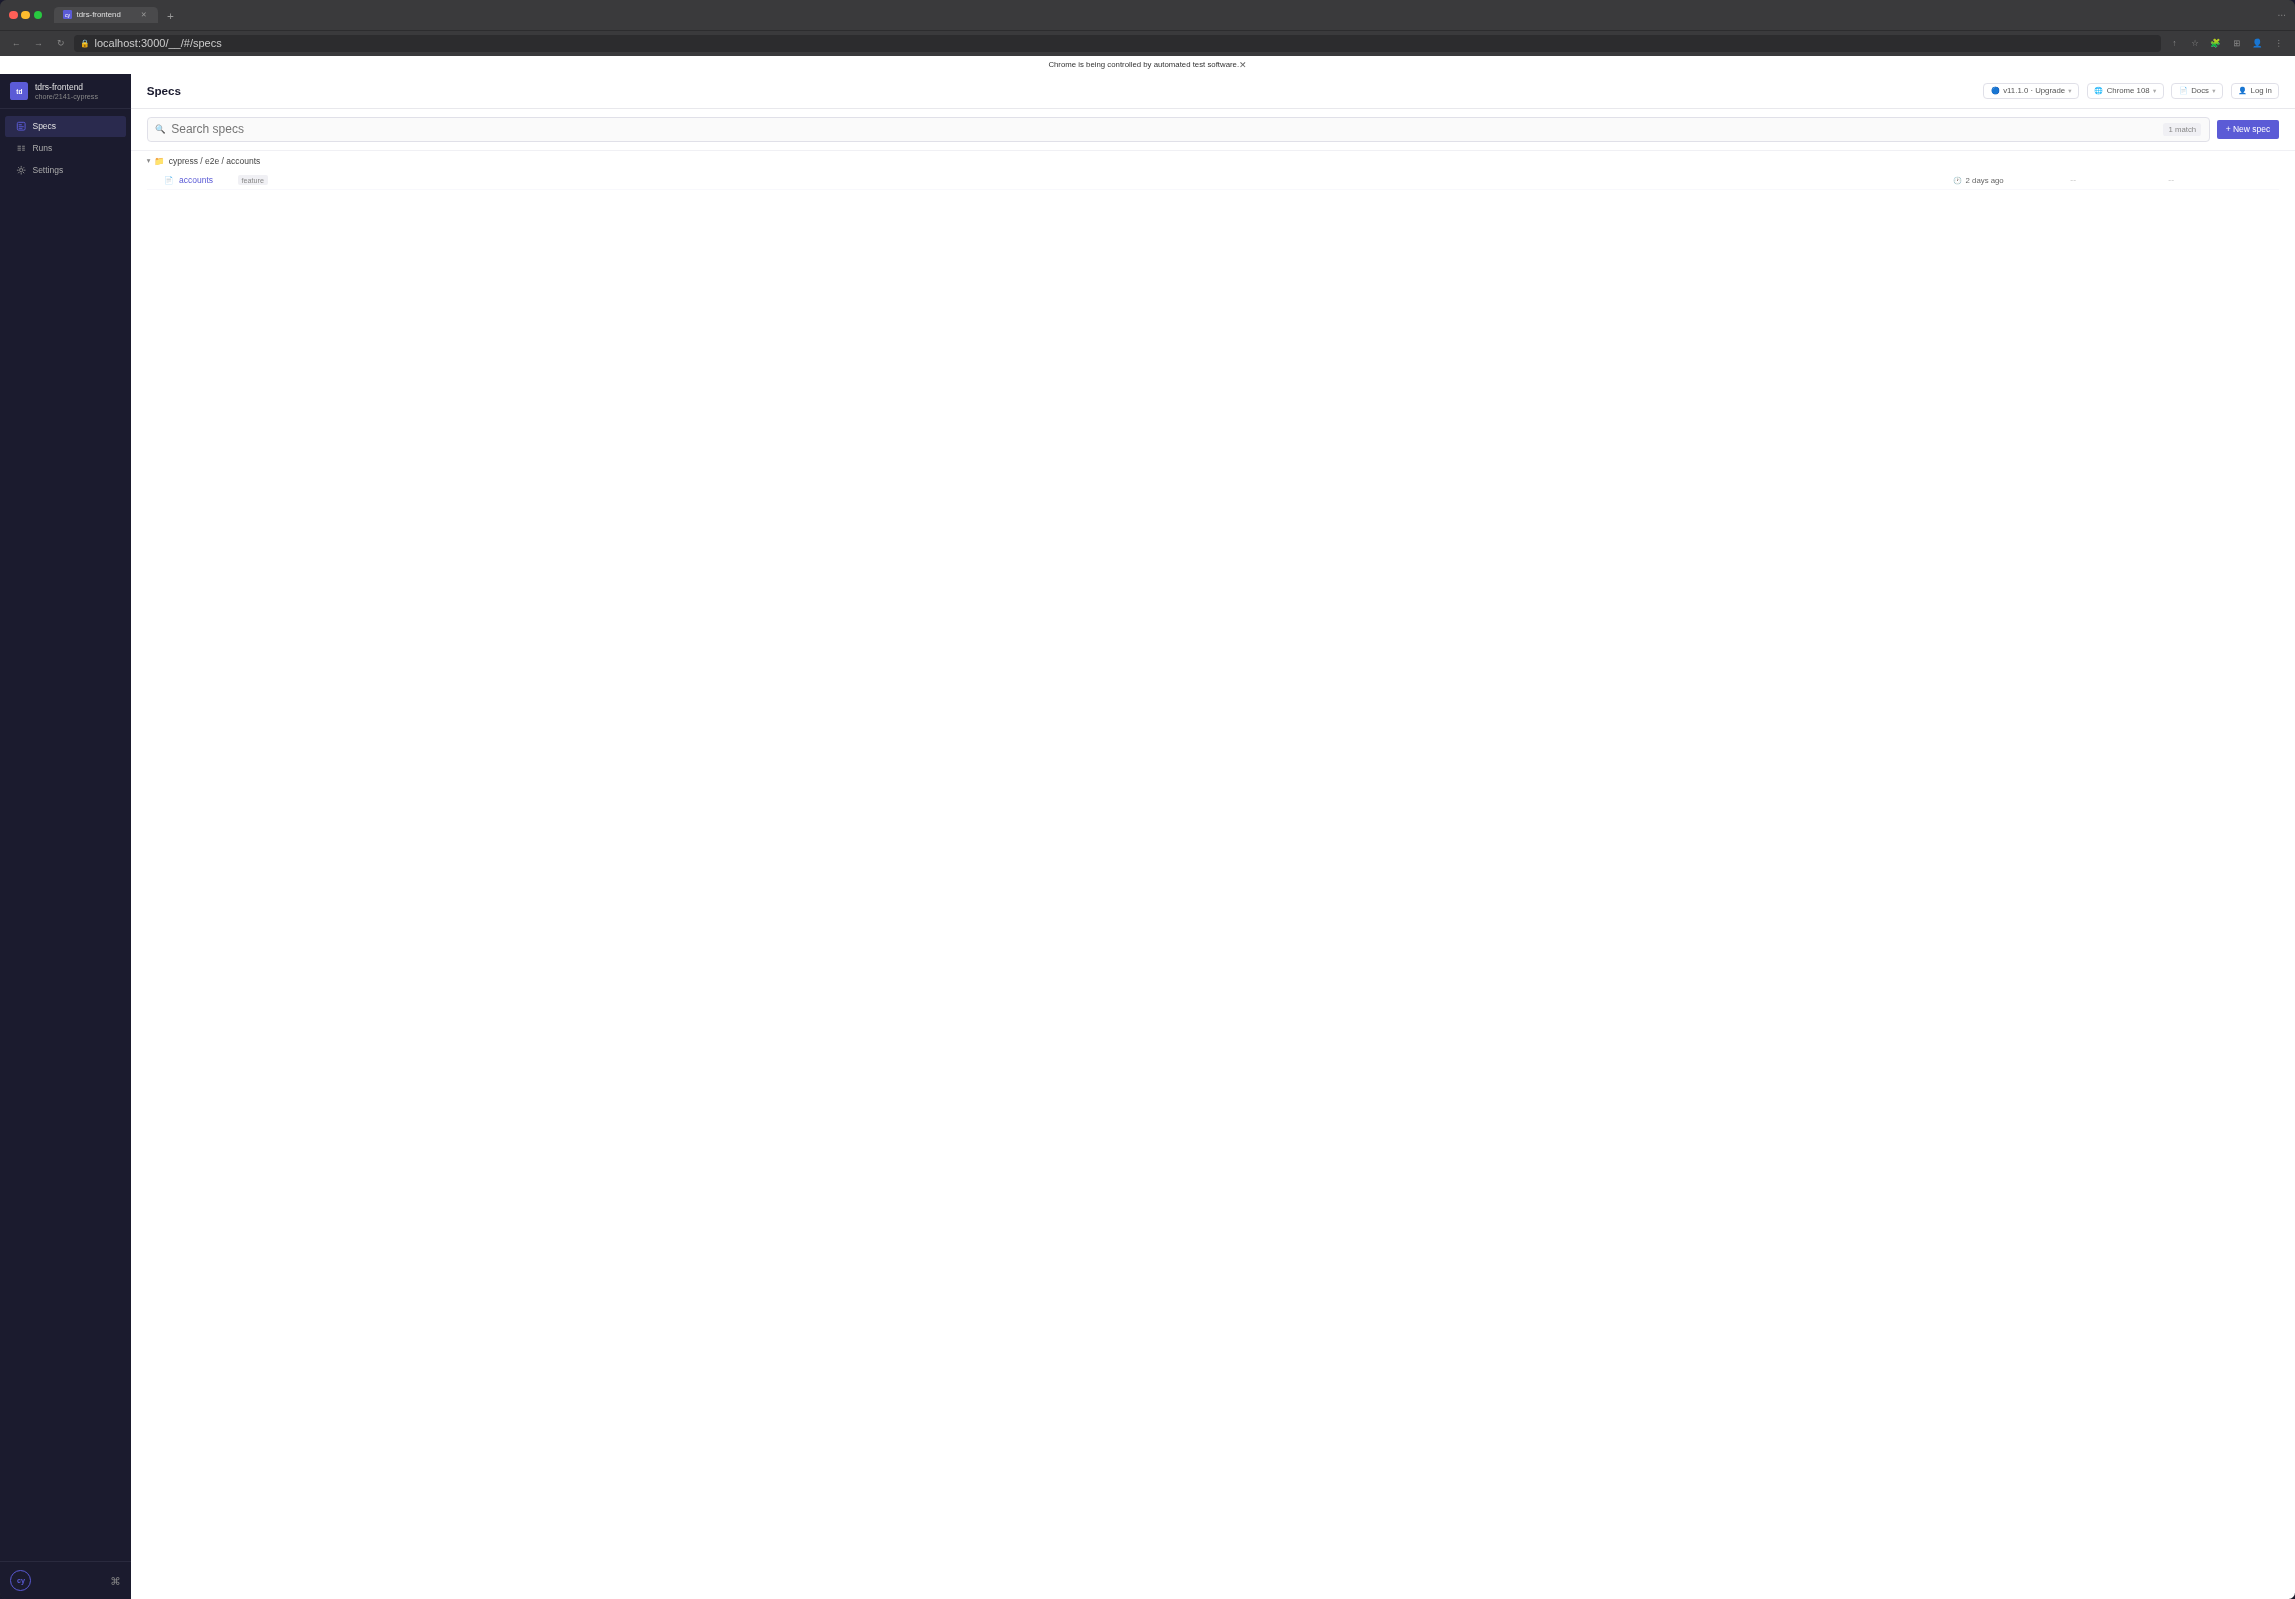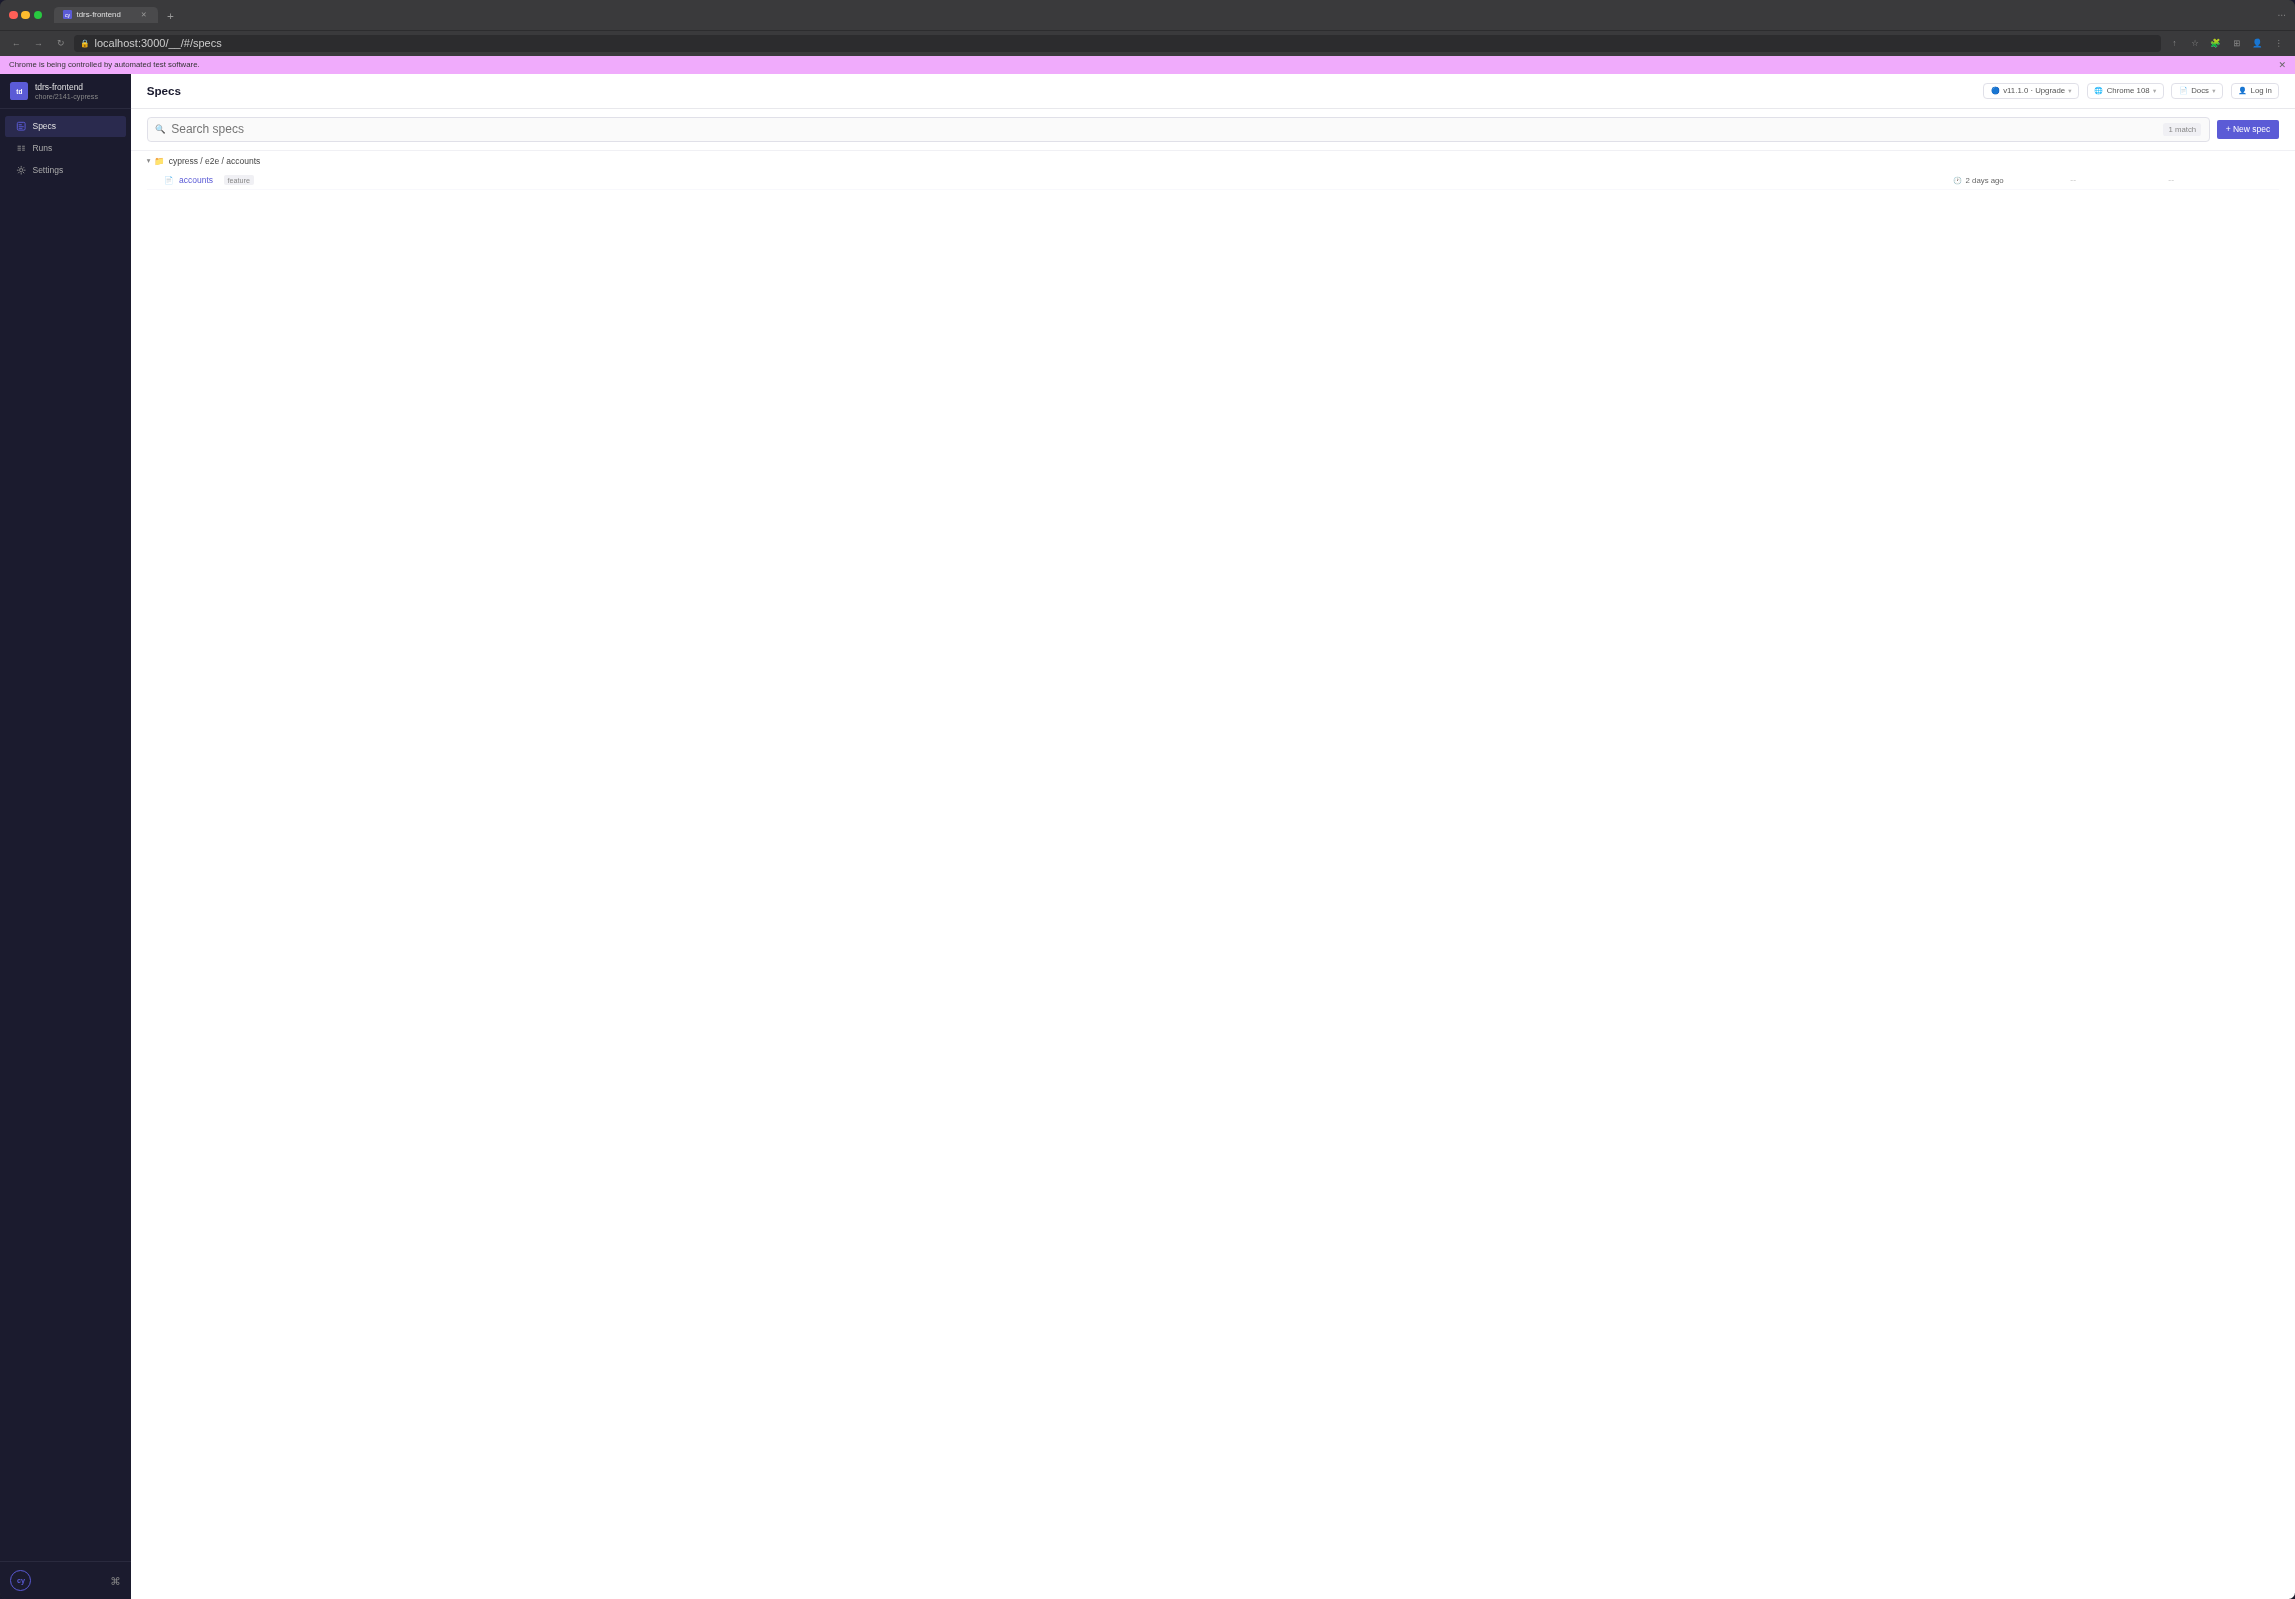--- a/index.html
+++ b/index.html
@@ -17,21 +17,21 @@
     .tab { background: #4a4a4c; border-radius: 4.6px 4.6px 0 0; padding: 3.3px 9px; display: flex; align-items: center; gap: 4.6px; font-size: 7.8px; color: #e0e0e0; min-width: 104px; }
     .tab-favicon { width: 9px; height: 9px; background: #5b5bd6; border-radius: 1.3px; display: flex; align-items: center; justify-content: center; font-size: 5.2px; color: white; }
     .tab-close { margin-left: auto; width: 10.4px; height: 10.4px; display: flex; align-items: center; justify-content: center; border-radius: 50%; cursor: pointer; color: #999; font-size: 7.2px; }
     .new-tab-btn { width: 17px; height: 17px; display: flex; align-items: center; justify-content: center; color: #999; font-size: 11.7px; cursor: pointer; }
     .nav-bar { background: #3a3a3c; padding: 3.9px 7.8px; display: flex; align-items: center; gap: 5.2px; border-top: 0.7px solid #2c2c2e; }
     .nav-btn { width: 17px; height: 17px; display: flex; align-items: center; justify-content: center; color: #888; font-size: 9px; cursor: pointer; border-radius: 2.6px; }
     .address-bar { flex: 1; background: #2c2c2e; border-radius: 3.9px; padding: 2.6px 6.5px; font-size: 7.8px; color: #ddd; display: flex; align-items: center; gap: 3.9px; }
     .address-bar-url { color: #ccc; font-size: 11px; }
     .nav-actions { display: flex; gap: 3.9px; }
     .nav-action-btn { width: 17px; height: 17px; display: flex; align-items: center; justify-content: center; color: #888; font-size: 8.5px; cursor: pointer; }
-    .banner { background: #f0abfc; color: #333; padding: 3.9px 9px; font-size: 7.8px; display: flex; align-items: center; justify-content: space-between; }
+    .banner { background: #ffffff; color: #333; padding: 3.9px 9px; font-size: 7.8px; display: flex; align-items: center; justify-content: center; }
     .banner-close { cursor: pointer; color: #666; font-size: 9px; }
 
     
     .app-container { display: flex; flex: 1; }
     .sidebar { width: 131px; background: #1b1b2e; color: #ccc; display: flex; flex-direction: column; padding: 0; min-height: calc(100vh - 78px); }
     .sidebar-project { padding: 7.8px 10.4px; display: flex; align-items: center; gap: 6.5px; border-bottom: 0.7px solid #2a2a3e; }
     .project-icon { width: 18px; height: 18px; background: #5b5bd6; border-radius: 2.6px; display: flex; align-items: center; justify-content: center; font-size: 6.5px; color: white; font-weight: bold; }
     .project-info { display: flex; flex-direction: column; }
     .project-name { font-size: 8.5px; color: #e0e0e0; font-weight: 500; }
     .project-branch { font-size: 7.2px; color: #888; }
@@ -65,21 +65,21 @@
 
     .folder-row { display: grid; grid-template-columns: 1fr 117px 98px 111px; padding: 5.2px 0; align-items: center; }
     .folder-label { display: flex; align-items: center; gap: 3.9px; font-size: 8.5px; color: #444; }
     .chevron-icon { color: #888; font-size: 7.2px; cursor: pointer; }
     .folder-icon { color: #888; font-size: 8.5px; }
 
     .spec-row { display: grid; grid-template-columns: 1fr 117px 98px 111px; padding: 3.9px 0 3.9px 18px; align-items: center; border-bottom: 0.7px solid #f8f8fc; }
     .spec-label { display: flex; align-items: center; gap: 4.6px; font-size: 8.5px; }
     .spec-file-icon { color: #aaa; font-size: 7.8px; }
     .spec-name-link { color: #5b5bd6; text-decoration: none; font-weight: 500; }
-    .spec-tag { font-size: 7.2px; color: #888; background: #f0f0f4; padding: 0.7px 3.9px; border-radius: 2px; margin-left: 6px; }
+    .spec-tag { font-size: 7.2px; color: #888; background: #f0f0f4; padding: 0.7px 3.9px; border-radius: 2px; margin-left: 20px; }
     .spec-time { display: flex; align-items: center; gap: 3.3px; font-size: 7.8px; color: #666; }
     .clock-icon { color: #aaa; font-size: 7.2px; }
     .dash-val { color: #ccc; font-size: 8.5px; }
   </style>
 </head>
 <body>
 
 <div class="browser-window">
 
   <div class="title-bar">

